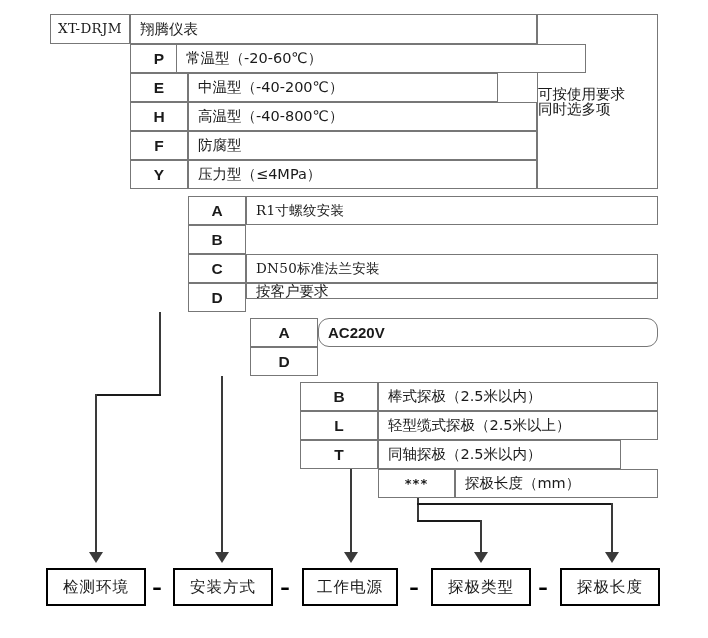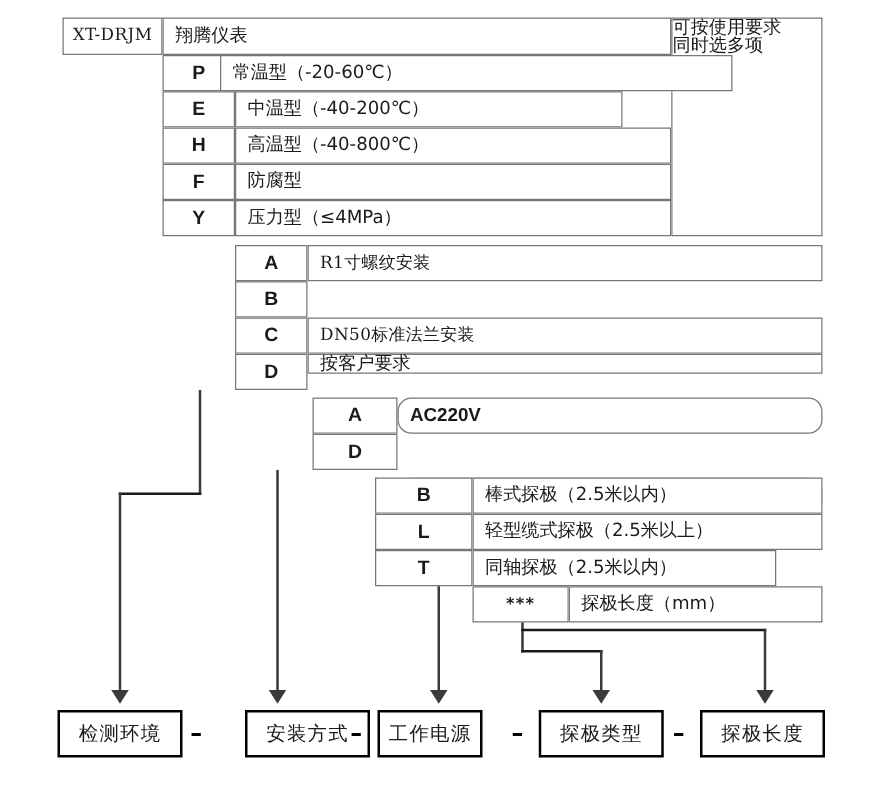--- a/index.html
+++ b/index.html
@@ -52,21 +52,21 @@
 <body>
 
 <div id="stage">
 
   <div class="cell mono" style="left:50px;top:14px;width:80px;height:30px;justify-content:center;text-align:center;">
     <span>XT-DRJM</span>
   </div>
   <div class="cell txt plain" style="left:130px;top:14px;width:407px;height:30px;">
     <span>翔腾仪表</span>
   </div>
-  <div class="cell" style="left:537px;top:14px;width:121px;height:175px;align-items:flex-start;">
+  <div class="cell" style="left:537px;top:14px;width:121px;height:175px;align-items:center;">
     <div class="multiline" style="position:static;border:none;width:100%;">
       <div>可按使用要求</div>
       <div>同时选多项</div>
     </div>
   </div>
 
   <div class="cell code" style="left:130px;top:44px;width:58px;height:29px;">
     <span>P</span>
   </div>
   <div class="cell txt" style="left:176px;top:44px;width:410px;height:29px;">
@@ -188,28 +188,28 @@
   <div class="vline" style="left:611px;top:503px;height:50px;"></div>
   <div class="arrow" style="left:605px;top:552px;"></div>
 
   <div class="sumbox" style="left:46px;top:568px;width:100px;">
     <span>检测环境</span>
   </div>
   <div class="dash" style="left:148px;top:568px;">
     <span>–</span>
   </div>
 
-  <div class="sumbox" style="left:173px;top:568px;width:100px;margin-left:23px;">
+  <div class="sumbox" style="left:173px;top:568px;width:100px;">
     <span>安装方式</span>
   </div>
   <div class="dash" style="left:276px;top:568px;">
     <span>–</span>
   </div>
 
-  <div class="sumbox" style="left:302px;top:568px;width:84px;">
+  <div class="sumbox" style="left:302px;top:568px;width:96px;">
     <span>工作电源</span>
   </div>
   <div class="dash" style="left:405px;top:568px;">
     <span>–</span>
   </div>
 
   <div class="sumbox" style="left:431px;top:568px;width:100px;">
     <span>探极类型</span>
   </div>
   <div class="dash" style="left:534px;top:568px;">

